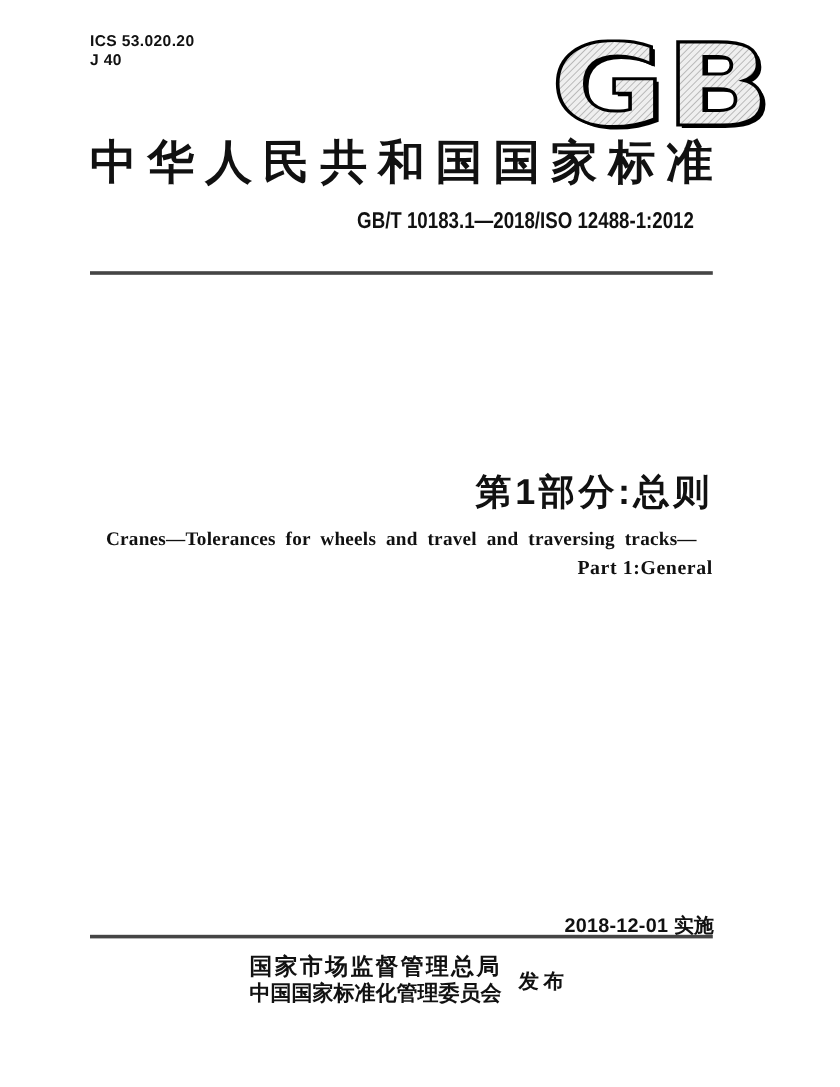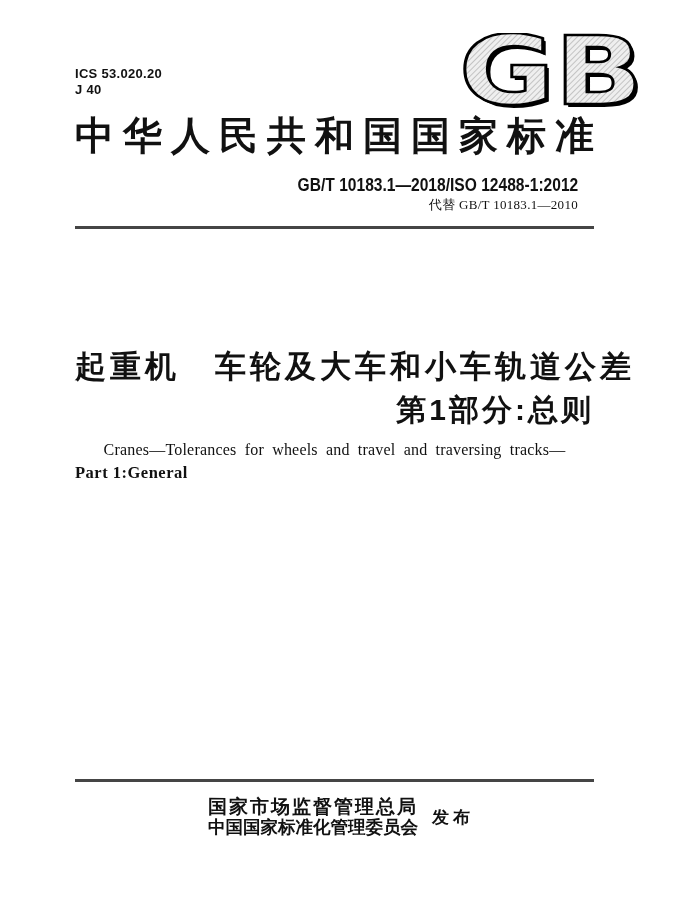--- a/index.html
+++ b/index.html
@@ -12,21 +12,21 @@
     position:relative;
     width:700px;height:906px;
     background:var(--bg);
     color:var(--text);
     font-family:"Liberation Sans","DejaVu Sans",sans-serif;
     overflow:hidden;
   }
   
   .ics{
     position:absolute;left:75px;top:26px;
-    font-weight:bold;font-size:13px;line-height:16px;letter-spacing:0.3px;margin-top:40px;
+    font-weight:bold;font-size:13px;line-height:16px;letter-spacing:0.3px;
   }
   
   .logo{position:absolute;left:456px;top:33px;width:190px;height:76px;}
   
   .national-title{
     position:absolute;left:75px;top:115px;width:519px;margin:0;
     font-family:"Liberation Serif","DejaVu Serif",serif;
     font-weight:bold;font-size:39px;line-height:42px;
     white-space:nowrap;
   }
@@ -49,24 +49,24 @@
     position:absolute;left:75px;top:346px;width:519px;text-align:center;
     font-weight:bold;font-size:31px;letter-spacing:4px;white-space:nowrap;
   }
   .cn-title-2{
     position:absolute;left:75px;top:390px;width:519px;text-align:right;
     font-weight:bold;font-size:30px;letter-spacing:3px;white-space:nowrap;
   }
   .en-title-1{
     position:absolute;left:75px;top:441px;width:519px;text-align:center;
     font-family:"Liberation Serif","DejaVu Serif",serif;
-    font-weight:normal;font-size:16px;word-spacing:4px;letter-spacing:0.2px;white-space:nowrap;
+    font-weight:bold;font-size:16px;word-spacing:4px;letter-spacing:0.2px;white-space:nowrap;
   }
   .en-title-2{
-    position:absolute;left:75px;top:463px;width:519px;text-align:left;
+    position:absolute;left:75px;top:463px;width:519px;text-align:right;
     font-family:"Liberation Serif","DejaVu Serif",serif;
     font-weight:bold;font-size:16.5px;letter-spacing:0.5px;
   }
   .iso-note{
     position:absolute;left:75px;top:505px;width:519px;text-align:center;
     font-family:"Liberation Serif","DejaVu Serif",serif;
     font-size:15px;letter-spacing:1px;
   }
   
   .issue-date{
@@ -130,34 +130,33 @@
       <span>和</span>
       <span>国</span>
       <span>国</span>
       <span>家</span>
       <span>标</span>
       <span>准</span>
     </h1>
 
   <div class="std-code">GB/T 10183.1—2018/ISO 12488-1:2012</div>
 
-  <div class="replaces">代替 GB/T 10183.1—2010</div>
 
   <div class="rule rule-top"></div>
 
-  <div class="cn-title-1">起重机　车轮及大车和小车轨道公差</div>
 
   <div class="cn-title-2">第1部分:总则</div>
 
   <div class="en-title-1">Cranes—Tolerances for wheels and travel and traversing tracks—</div>
 
   <div class="en-title-2">Part 1:General</div>
 
 
 
+  <div class="impl-date">2018-12-01 实施</div>
 
   <div class="rule rule-bottom"></div>
 
   <div class="publisher">
     <div class="pub-lines">
       <div class="pub-line-1" data-char-justify="">
           <span>国</span>
           <span>家</span>
           <span>市</span>
           <span>场</span>

